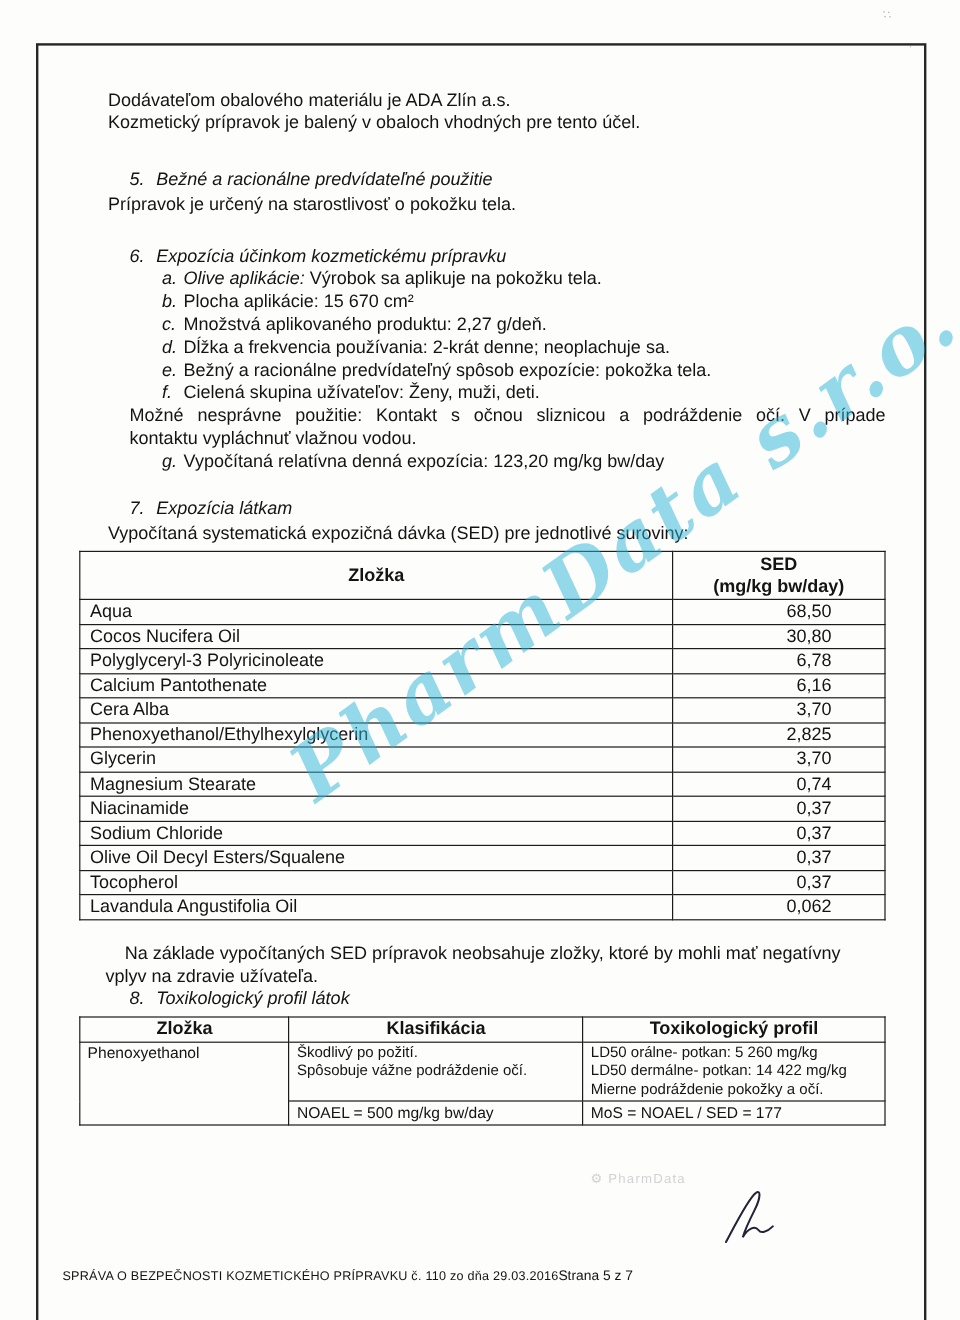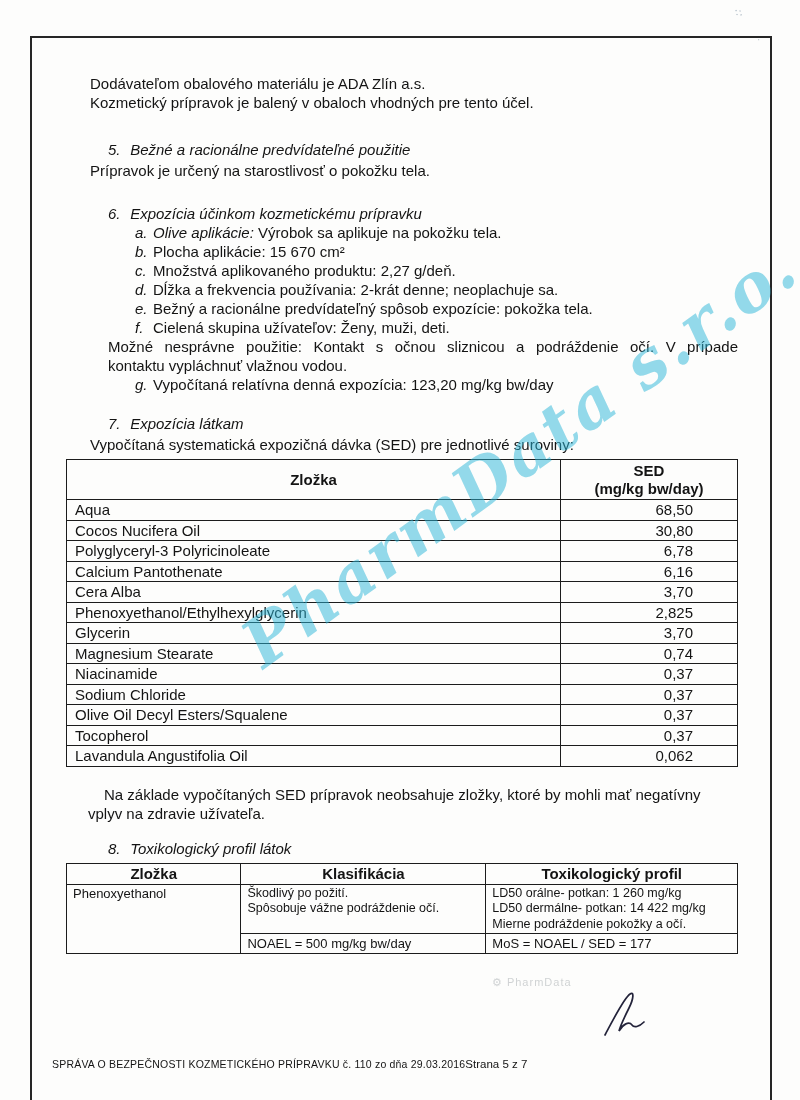--- a/index.html
+++ b/index.html
@@ -11,21 +11,21 @@
     position:absolute;left:30px;top:36px;right:28px;bottom:-6px;
     border:2px solid #262626;pointer-events:none;
   }
   .content{
     position:absolute;left:66px;top:74px;width:672px;
     font-size:15px;line-height:19px;z-index:1;
   }
   .para{margin:0 0 0 24px;}
   .sec-heading{font-style:italic;margin:0 0 0 42px;}
   .sec-num{display:inline-block;min-width:18px;}
-  .mt28{margin-top:28px;} .mt24{margin-top:24px;} .mt20{margin-top:20px;} .mt16{margin-top:16px;} .mt2{margin-top:2px;}
+  .mt28{margin-top:28px;} .mt24{margin-top:24px;} .mt20{margin-top:20px;} .mt16{} .mt2{margin-top:2px;}
   .item{margin:0 0 0 69px;}
   .item .lbl{font-style:italic;display:inline-block;min-width:13px;margin-right:5px;}
   .item .em{font-style:italic;}
   .misuse{margin:0 0 0 42px;}
   .misuse .l1{display:block;text-align:justify;text-align-last:justify;}
   .misuse .l2{display:block;}
   table{border-collapse:collapse;width:100%;}
   .sed-table{margin-top:5px;font-size:15px;}
   .sed-table th,.sed-table td{border:1.5px solid #1c1c1c;padding:1px 8px;line-height:17.5px;}
   .sed-table th{font-weight:bold;text-align:center;padding:2px 4px;}
@@ -204,21 +204,21 @@
         </tr>
       </thead>
       <tbody>
         <tr>
           <td class="ing" rowspan="2">Phenoxyethanol</td>
           <td>
             <span>Škodlivý po požití.</span><br>
             <span>Spôsobuje vážne podráždenie očí.</span>
           </td>
           <td>
-            <span>LD50 orálne- potkan: 1 260 mg/kg</span><br>
+            <span>LD50 orálne- potkan: 5 260 mg/kg</span><br>
             <span>LD50 dermálne- potkan: 14 422 mg/kg</span><br>
             <span>Mierne podráždenie pokožky a očí.</span>
           </td>
         </tr>
         <tr>
           <td class="sub">NOAEL = 500 mg/kg bw/day</td>
           <td class="sub">MoS = NOAEL / SED = 177</td>
         </tr>
       </tbody>
     </table>

